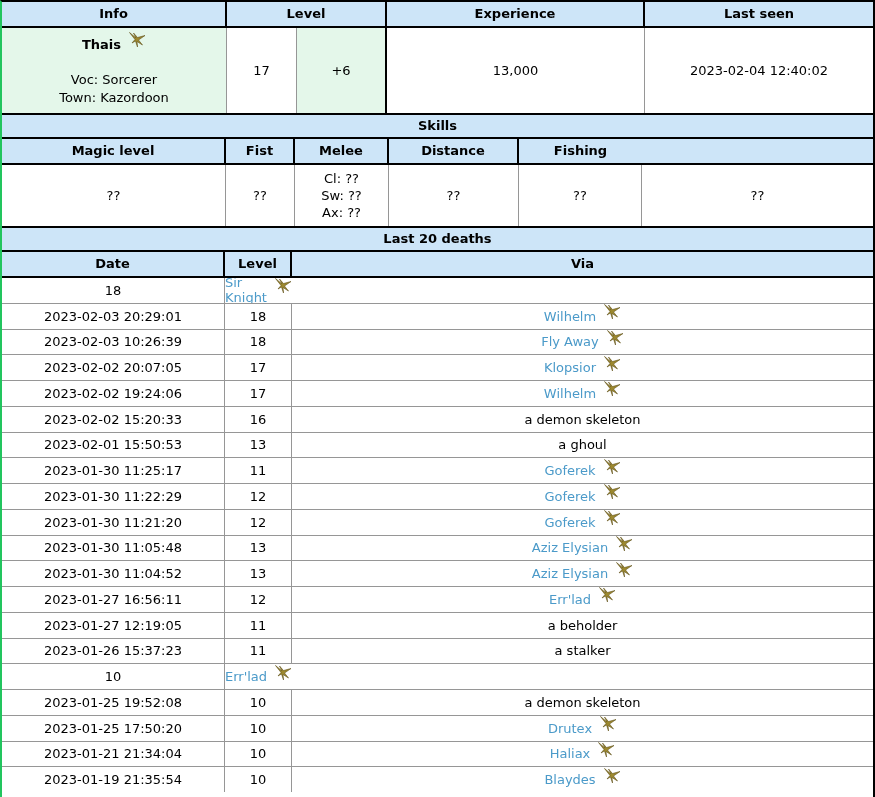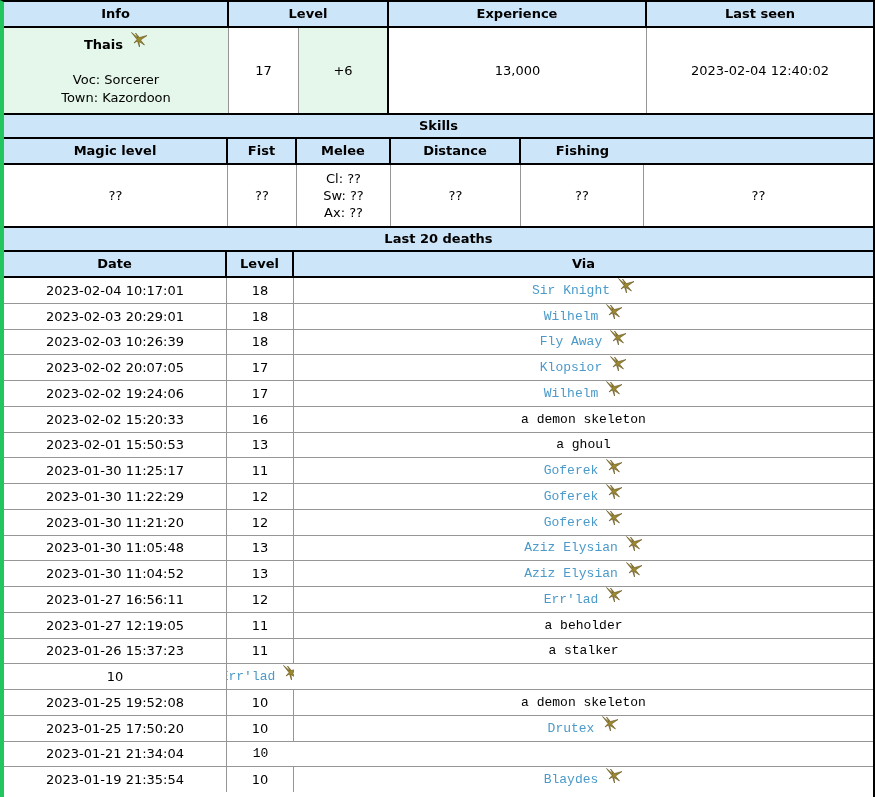--- a/index.html
+++ b/index.html
@@ -5,21 +5,21 @@
   html, body { margin: 0; padding: 0; background: #fff; }
   body {
     font-family: "DejaVu Sans", "Liberation Sans", sans-serif;
     font-size: 13px;
     color: #000;
   }
   .page {
     width: 875px;
     height: 797px;
     box-sizing: border-box;
-    border-left: 4px solid #22c55e;
+    border-left: 2px solid #22c55e;
     border-right: 2px solid #000;
     border-top: 2px solid #000;
     overflow: hidden;
     background: #fff;
   }
   .grid { display: grid; }
 
   
   .hrow {
     background: var(--header-bg, #cde5f8);
@@ -88,21 +88,21 @@
     border-bottom: 1px solid var(--grid-line, #969696);
   }
   .drow:last-child { border-bottom: none; }
   .drow > div {
     display: flex;
     align-items: center;
     justify-content: center;
     border-right: 1px solid var(--grid-line, #969696);
     overflow: hidden;
   }
-  .drow > div:last-child { border-right: none; font-family: Liberation Mono, monospace; }
+  .drow > div:last-child { border-right: none; }
 
   .player-link {
     color: var(--link, #4b9ac9);
     text-decoration: none;
     cursor: pointer;
   }
   .kicon {
     display: inline-flex;
     margin-left: 7px;
     position: relative;
@@ -169,21 +169,20 @@
   <div class="titlebar">Last 20 deaths</div>
 
   <div class="grid hrow deaths-cols">
     <div class="hcell">Date</div>
     <div class="hcell">Level</div>
     <div class="hcell">Via</div>
   </div>
 
   <div class="deaths-body">
   <div class="drow">
-    <div>2023-02-04 10:17:01</div>
     <div>18</div>
     <div>
       <a class="player-link">Sir Knight</a>
       <span class="kicon">
         <svg width="18" height="16" viewBox="0 0 18 16">
               <path d="M1.5 0.5 L8 6 L5.5 1 L9.5 5.5 L17 3.5 L10.5 8 L14.5 13 L9 9.5 L9.5 15 L7.5 9 L4 11 L7 7.5 Z" fill="#9c882e" stroke="#5f511a" stroke-width="0.6"></path>
             </svg>
       </span>
 
     </div>
@@ -397,20 +396,29 @@
               <path d="M1.5 0.5 L8 6 L5.5 1 L9.5 5.5 L17 3.5 L10.5 8 L14.5 13 L9 9.5 L9.5 15 L7.5 9 L4 11 L7 7.5 Z" fill="#9c882e" stroke="#5f511a" stroke-width="0.6"></path>
             </svg>
       </span>
 
     </div>
   </div>
 
   <div class="drow">
     <div>2023-01-21 21:34:04</div>
     <div>10</div>
+    <div>
+      <a class="player-link">Haliax</a>
+      <span class="kicon">
+        <svg width="18" height="16" viewBox="0 0 18 16">
+              <path d="M1.5 0.5 L8 6 L5.5 1 L9.5 5.5 L17 3.5 L10.5 8 L14.5 13 L9 9.5 L9.5 15 L7.5 9 L4 11 L7 7.5 Z" fill="#9c882e" stroke="#5f511a" stroke-width="0.6"></path>
+            </svg>
+      </span>
+
+    </div>
   </div>
 
   <div class="drow">
     <div>2023-01-19 21:35:54</div>
     <div>10</div>
     <div>
       <a class="player-link">Blaydes</a>
       <span class="kicon">
         <svg width="18" height="16" viewBox="0 0 18 16">
               <path d="M1.5 0.5 L8 6 L5.5 1 L9.5 5.5 L17 3.5 L10.5 8 L14.5 13 L9 9.5 L9.5 15 L7.5 9 L4 11 L7 7.5 Z" fill="#9c882e" stroke="#5f511a" stroke-width="0.6"></path>

